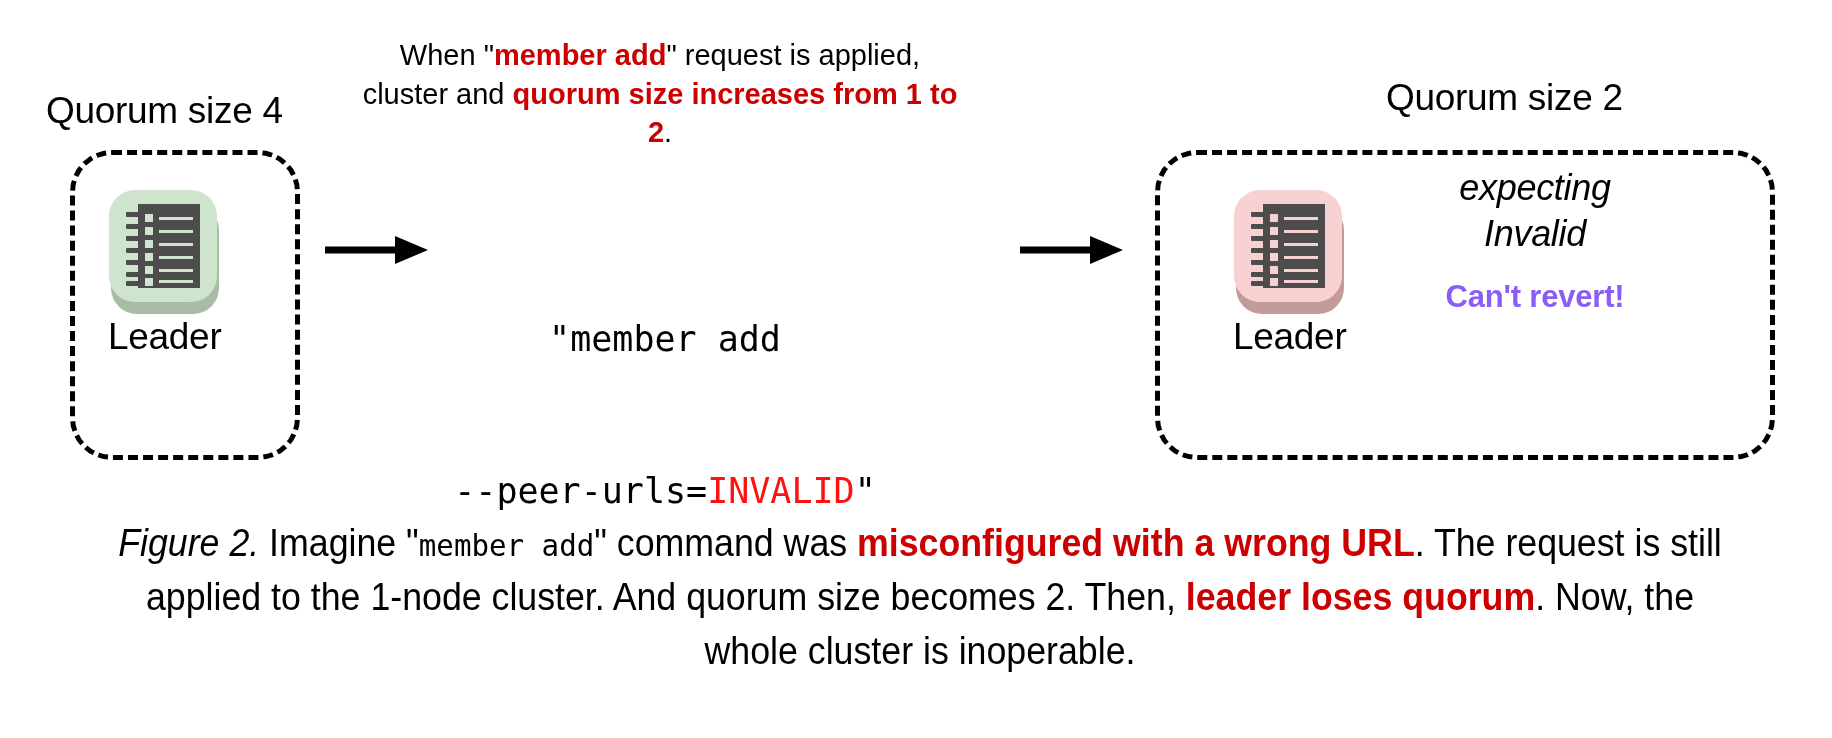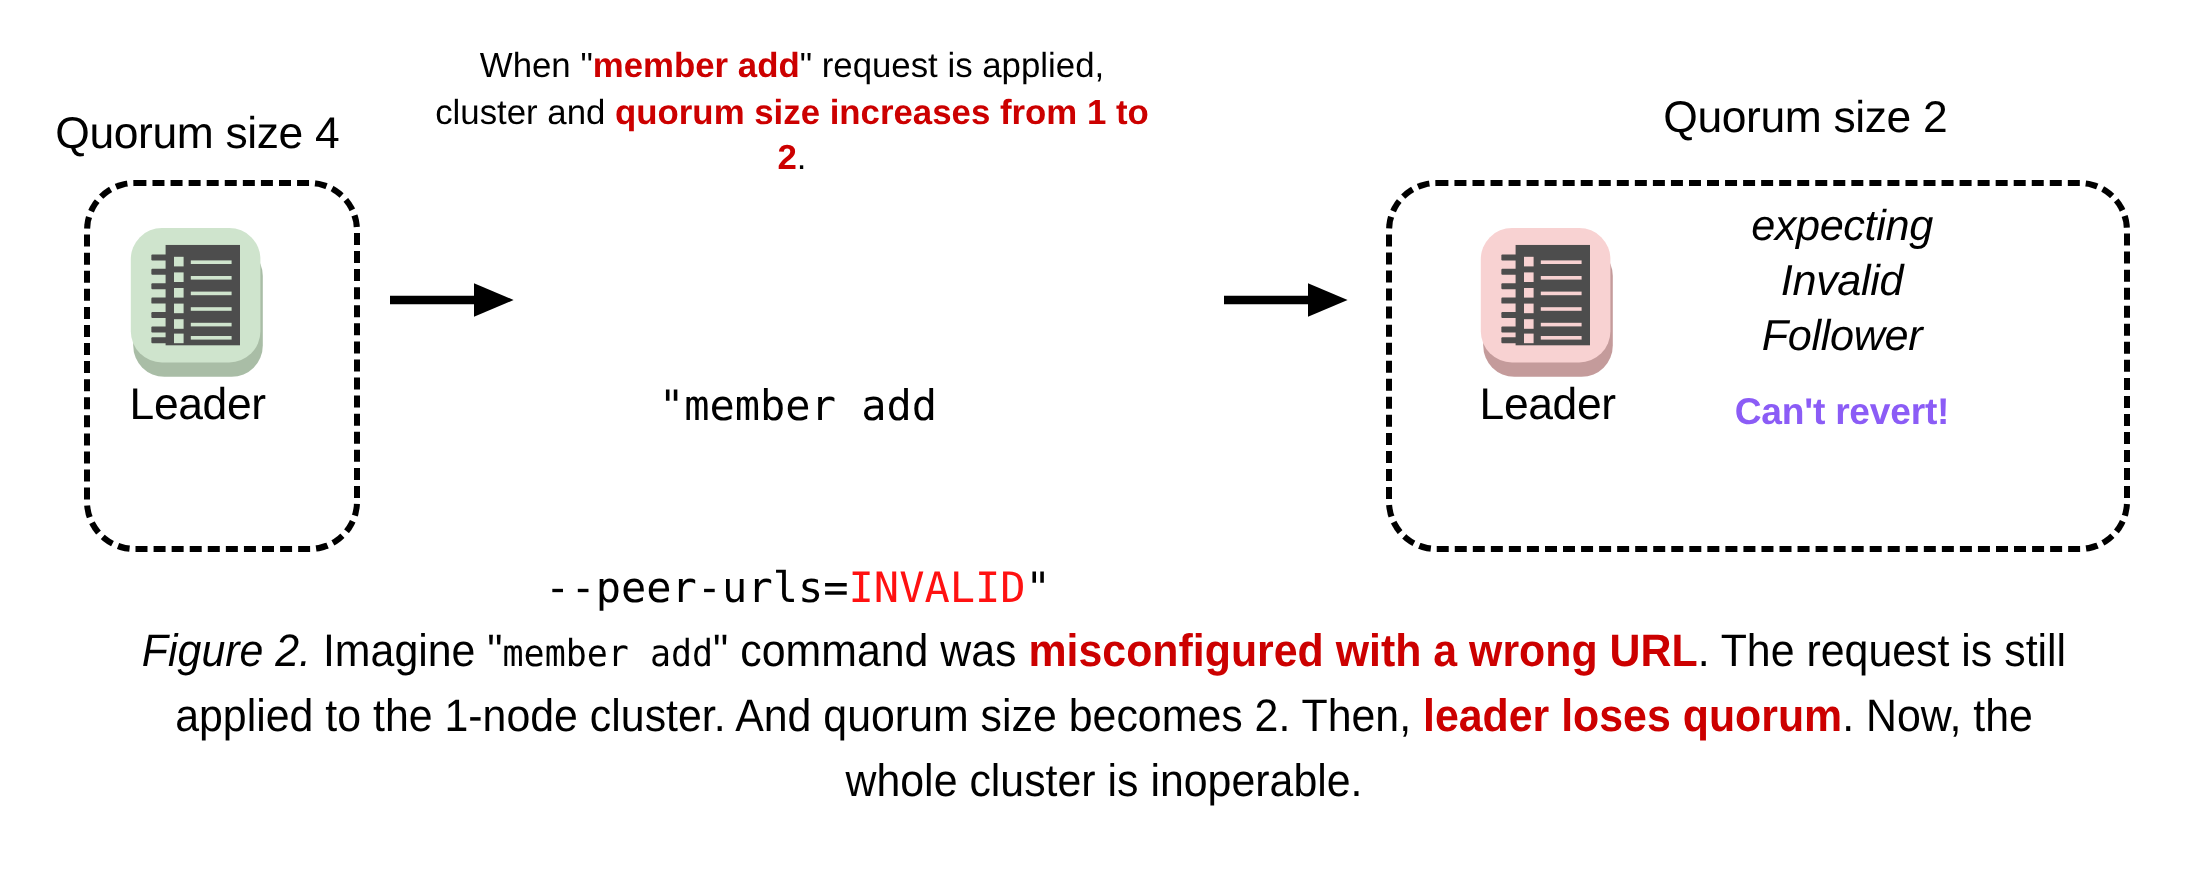--- a/index.html
+++ b/index.html
@@ -279,21 +279,20 @@
           </g>
         </svg>
       </div>
     </div>
     <div class="node-label">Leader</div>
   </div>
 
   <div id="right-notes">
     <div class="note-italic">expecting</div>
     <div class="note-italic">Invalid</div>
-    <div class="note-italic">Follower</div>
     <div id="cant-revert">Can't revert!</div>
   </div>
 
   <div id="figure-caption">
     <span class="fig-label">Figure 2.</span><span> Imagine "</span><span class="mono">member add</span><span>" command was </span><span class="cap-red">misconfigured with a wrong URL</span><span>. The request is still applied to the 1-node cluster. And quorum size becomes 2. Then, </span><span class="cap-red">leader loses quorum</span><span>. Now, the whole cluster is inoperable.</span>
   </div>
 
 </div>
 
 </body></html>

